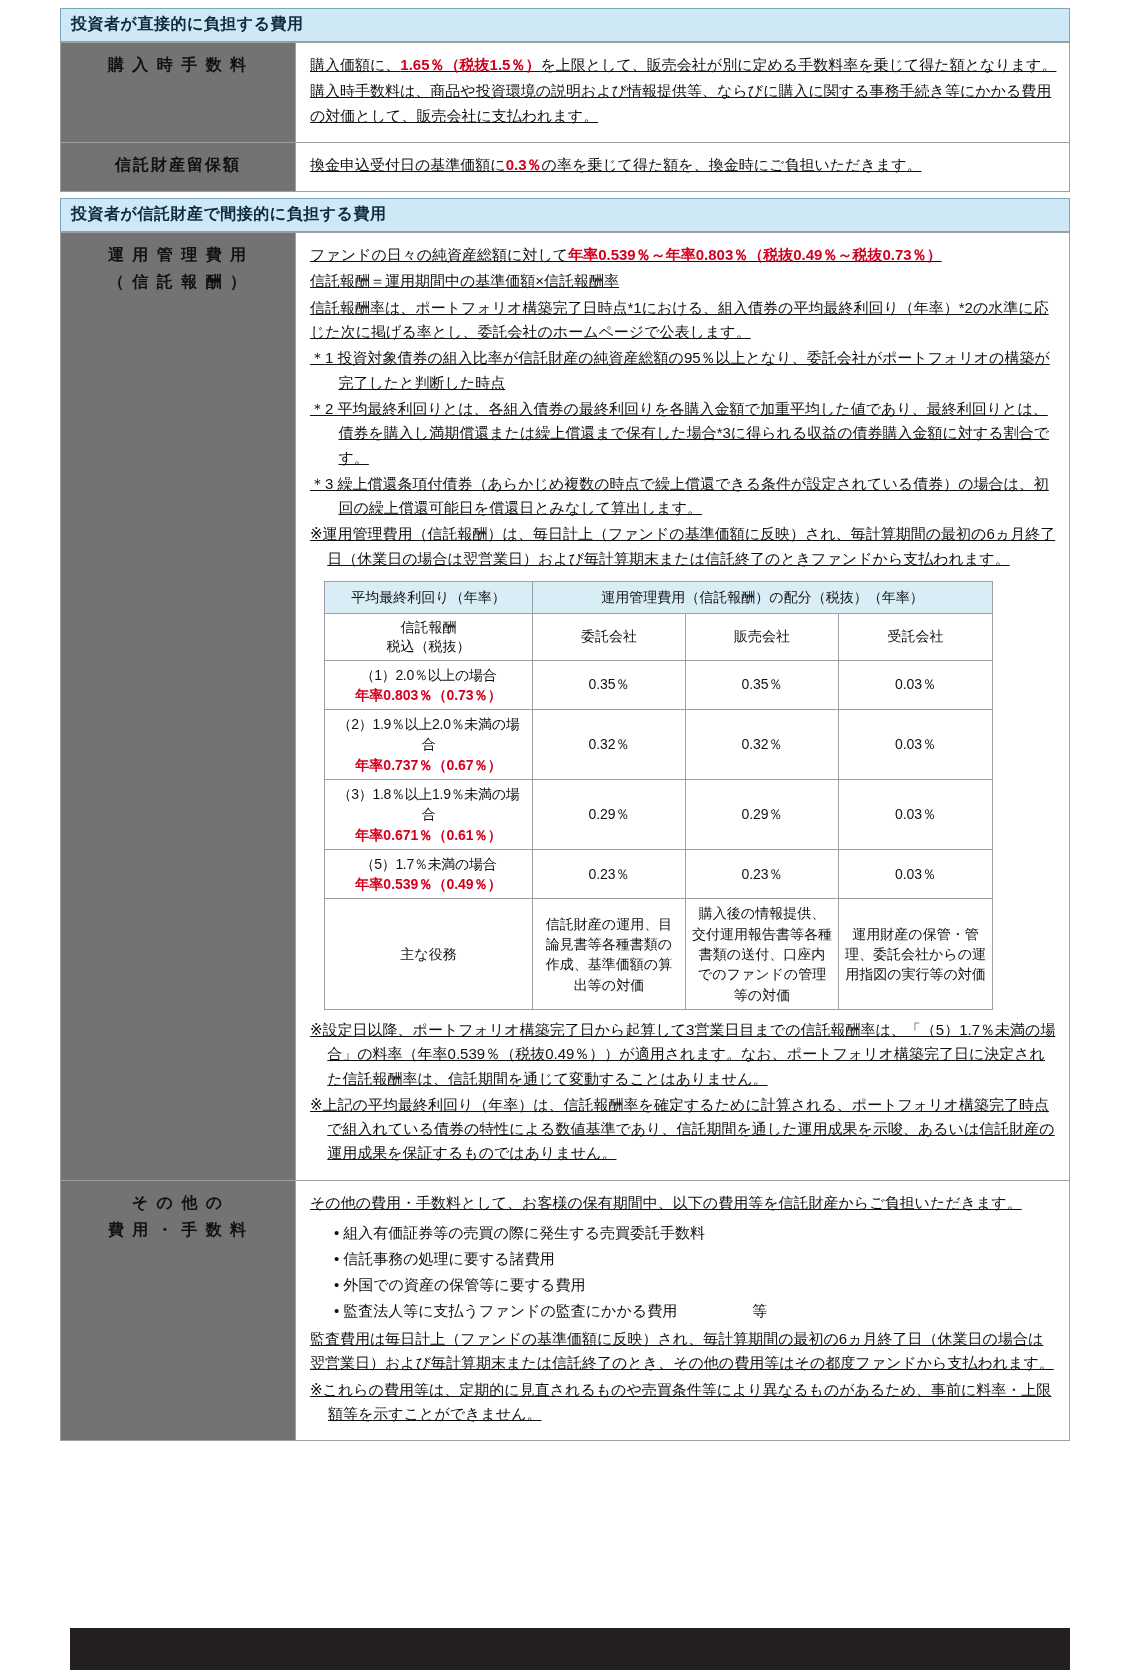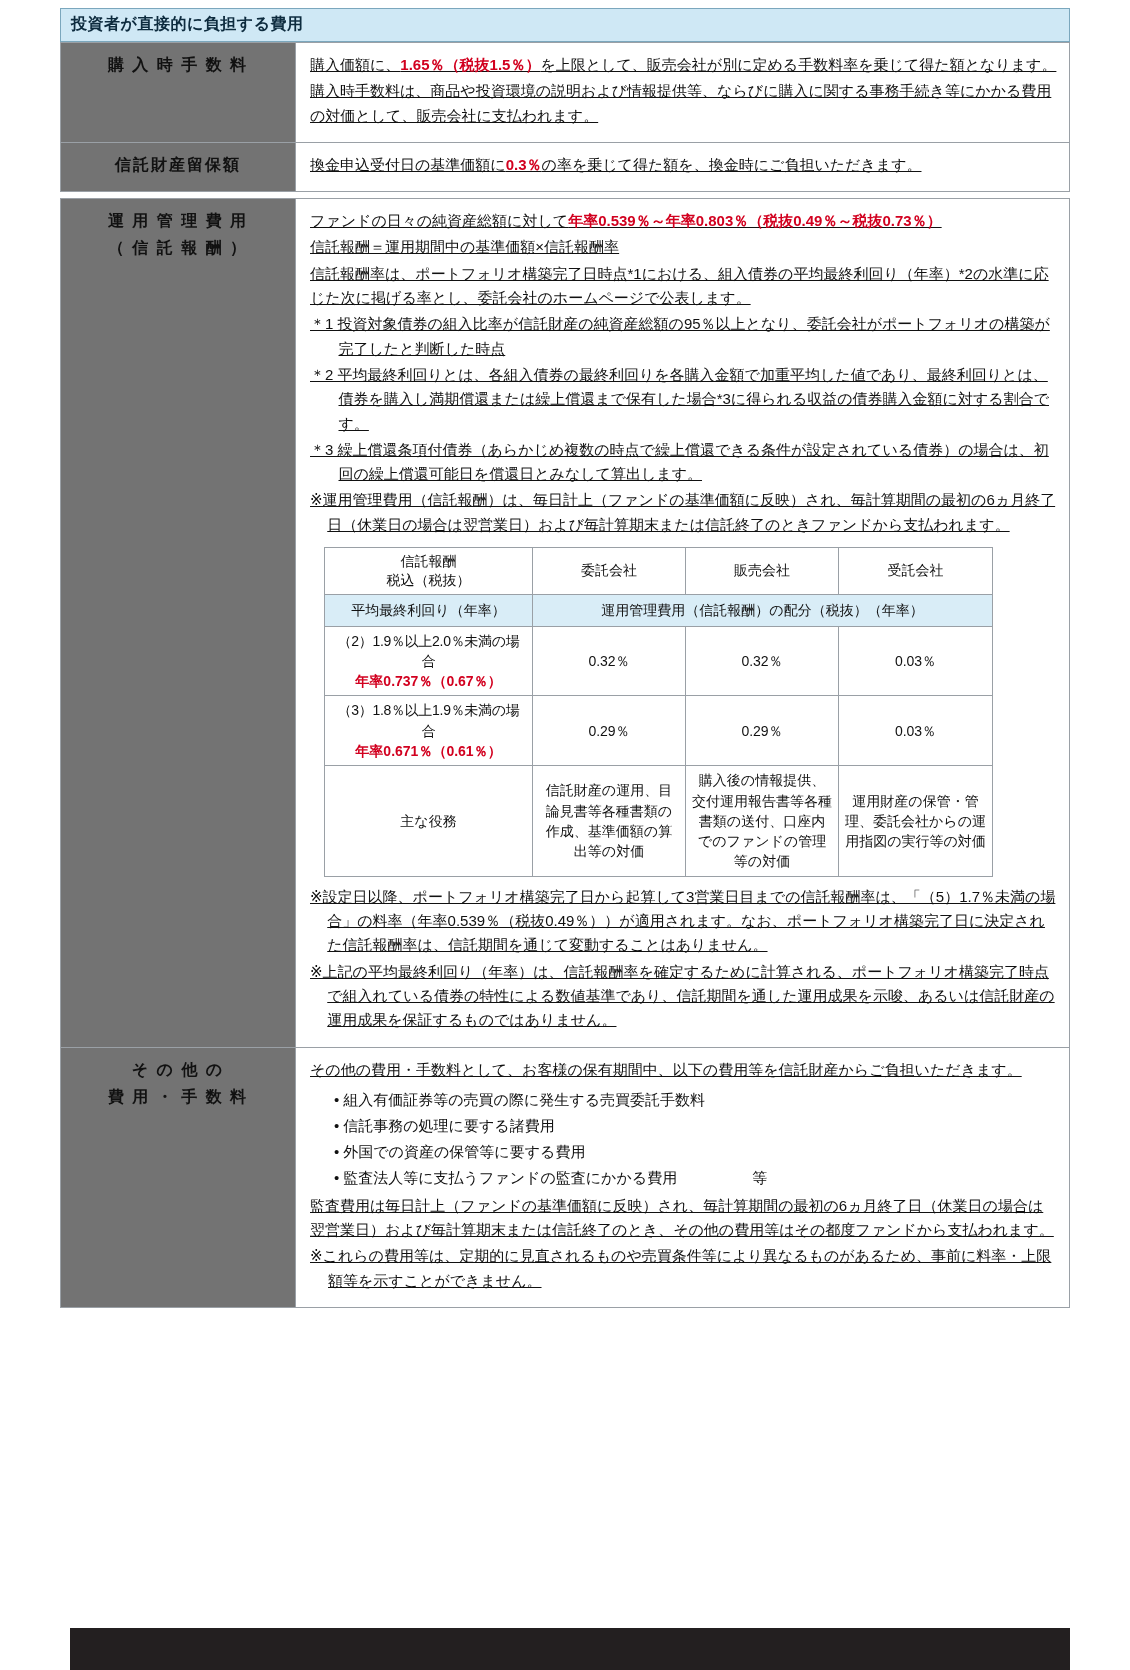--- a/index.html
+++ b/index.html
@@ -192,20 +192,21 @@
         <td class="label-cell">信託財産留保額</td>
         <td class="body-cell">
           <p><span>換金申込受付日の基準価額に</span><span class="red">0.3％</span><span>の率を乗じて得た額を、換金時にご負担いただきます。</span></p>
         </td>
       </tr>
     </tbody>
       </table>
 
     <div class="spacer6"></div>
 
+    <div class="section-bar">投資者が信託財産で間接的に負担する費用</div>
 
     <table class="fee-table">
       <tbody>
           <tr>
         <td class="label-cell">
           <div>運 用 管 理 費 用</div>
           <div>（ 信 託 報 酬 ）</div>
         </td>
         <td class="body-cell">
           <p><span>ファンドの日々の純資産総額に対して</span><span class="red">年率0.539％～年率0.803％（税抜0.49％～税抜0.73％）</span></p>
@@ -219,33 +220,42 @@
           <div class="inner-wrap">
             <table class="inner-table">
               <colgroup>
                 <col style="width:208px">
                 <col style="width:153px">
                 <col style="width:153px">
                 <col style="width:154px">
               </colgroup>
               <tbody>
                     <tr>
+                <td class="inner-head">平均最終利回り（年率）</td>
+                <td class="inner-head" colspan="3">運用管理費用（信託報酬）の配分（税抜）（年率）</td>
+              </tr>
+              <tr>
                 <td class="inner-sub">
                   <div>信託報酬</div>
                   <div>税込（税抜）</div>
                 </td>
                 <td class="inner-sub">委託会社</td>
                 <td class="inner-sub">販売会社</td>
                 <td class="inner-sub">受託会社</td>
               </tr>
-              <tr>
-                <td class="inner-head">平均最終利回り（年率）</td>
-                <td class="inner-head" colspan="3">運用管理費用（信託報酬）の配分（税抜）（年率）</td>
-              </tr>
-
+
+              <tr>
+                <td class="rate-cell">
+                  <span class="rl">（1）2.0％以上の場合</span>
+                  <span class="rr">年率0.803％（0.73％）</span>
+                </td>
+                <td>0.35％</td>
+                <td>0.35％</td>
+                <td>0.03％</td>
+              </tr>
 
               <tr>
                 <td class="rate-cell">
                   <span class="rl">（2）1.9％以上2.0％未満の場合</span>
                   <span class="rr">年率0.737％（0.67％）</span>
                 </td>
                 <td>0.32％</td>
                 <td>0.32％</td>
                 <td>0.03％</td>
               </tr>
@@ -254,20 +264,29 @@
                 <td class="rate-cell">
                   <span class="rl">（3）1.8％以上1.9％未満の場合</span>
                   <span class="rr">年率0.671％（0.61％）</span>
                 </td>
                 <td>0.29％</td>
                 <td>0.29％</td>
                 <td>0.03％</td>
               </tr>
 
 
+              <tr>
+                <td class="rate-cell">
+                  <span class="rl">（5）1.7％未満の場合</span>
+                  <span class="rr">年率0.539％（0.49％）</span>
+                </td>
+                <td>0.23％</td>
+                <td>0.23％</td>
+                <td>0.03％</td>
+              </tr>
 
               <tr>
                 <td class="role-label">主な役務</td>
                 <td class="role-cell">信託財産の運用、目論見書等各種書類の作成、基準価額の算出等の対価</td>
                 <td class="role-cell">購入後の情報提供、交付運用報告書等各種書類の送付、口座内でのファンドの管理等の対価</td>
                 <td class="role-cell">運用財産の保管・管理、委託会社からの運用指図の実行等の対価</td>
               </tr>
             </tbody>
                 </table>
           </div>

